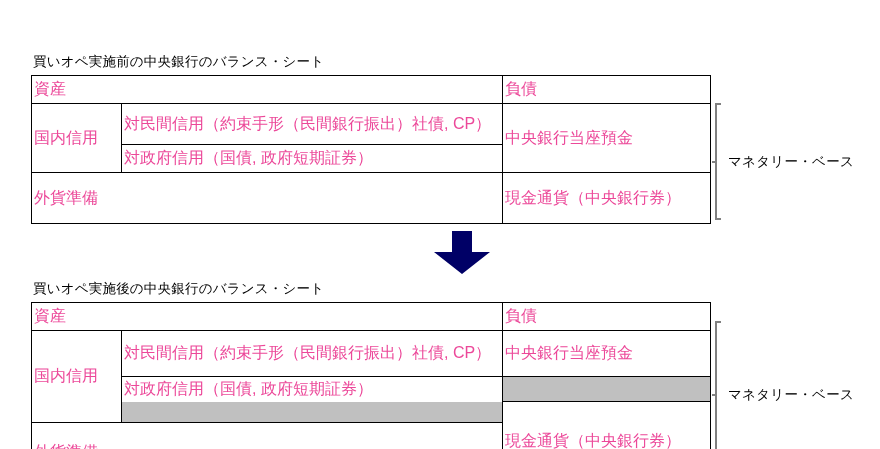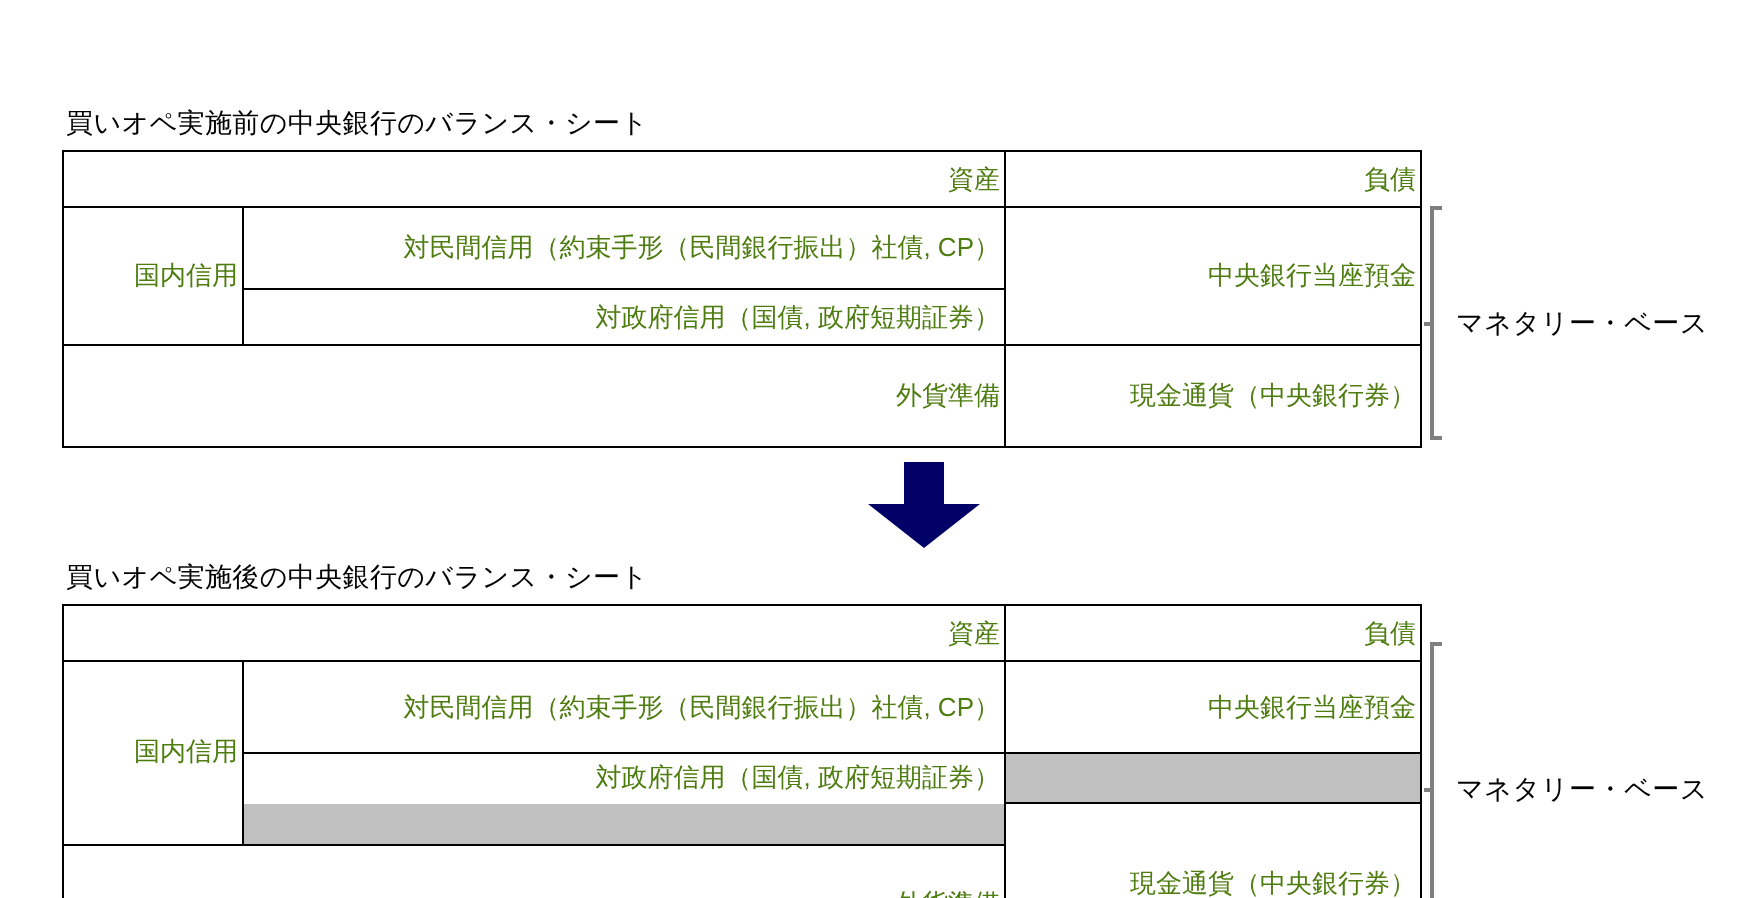--- a/index.html
+++ b/index.html
@@ -45,26 +45,26 @@
   
   .bs-table {
     position: relative;
     width: 679px;
     border-collapse: collapse;
     table-layout: fixed;
     background: #fff;
   }
   .bs-table td {
     border: 1px solid #000000;
-    text-align: right;
+    text-align: left;
     vertical-align: middle;
-    font-size: 13px;
+    font-size: 16px;
     padding: 0 2px;
     background: #ffffff;
-    color: #4d7c0f;
+    color: #ec4899;
   }
   .col-side  { width: 90px; }
   .col-main  { width: 381px; }
   .col-liab  { width: 208px; }
 
   .hdr { height: 27px; font-size: 13px; }
 
   
   .before .r-private { height: 40px; }
   .before .r-govt    { height: 27px; }

